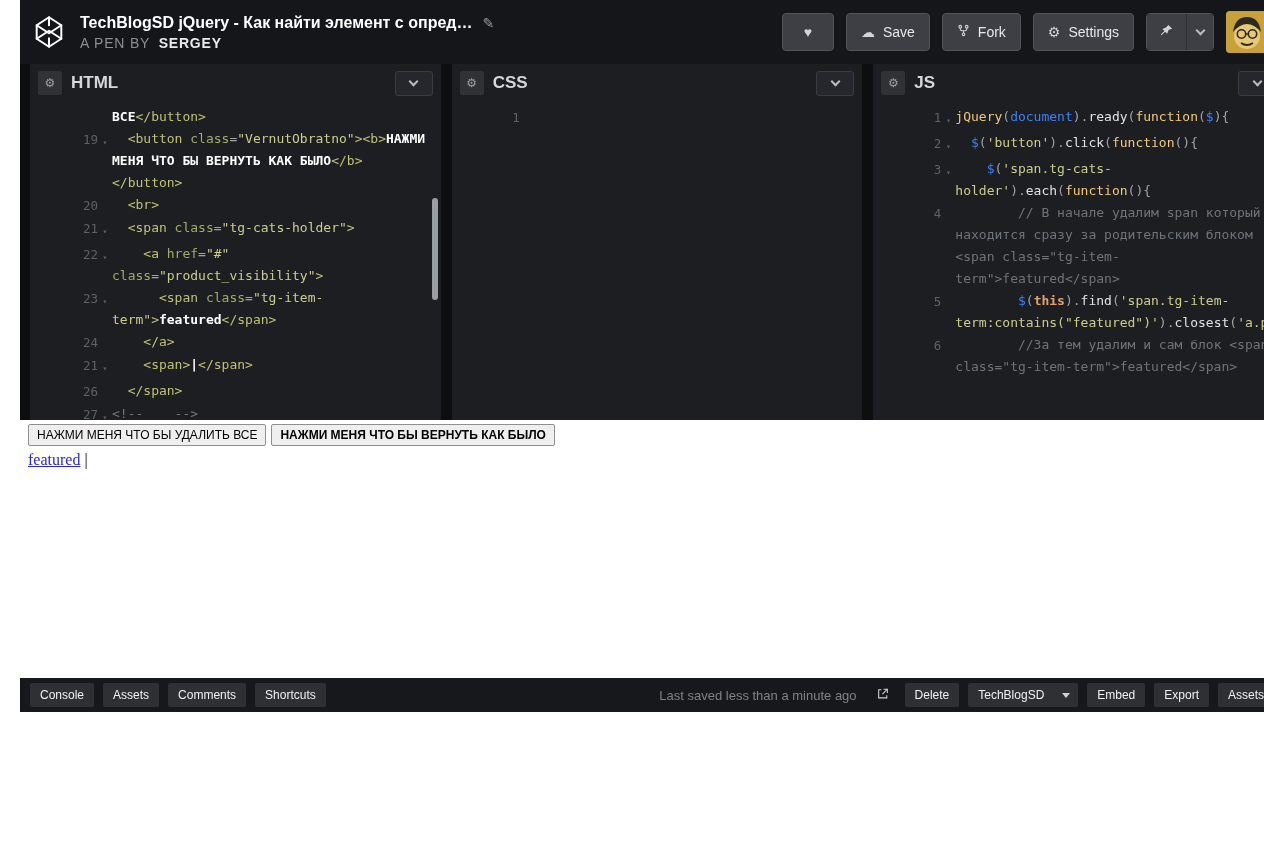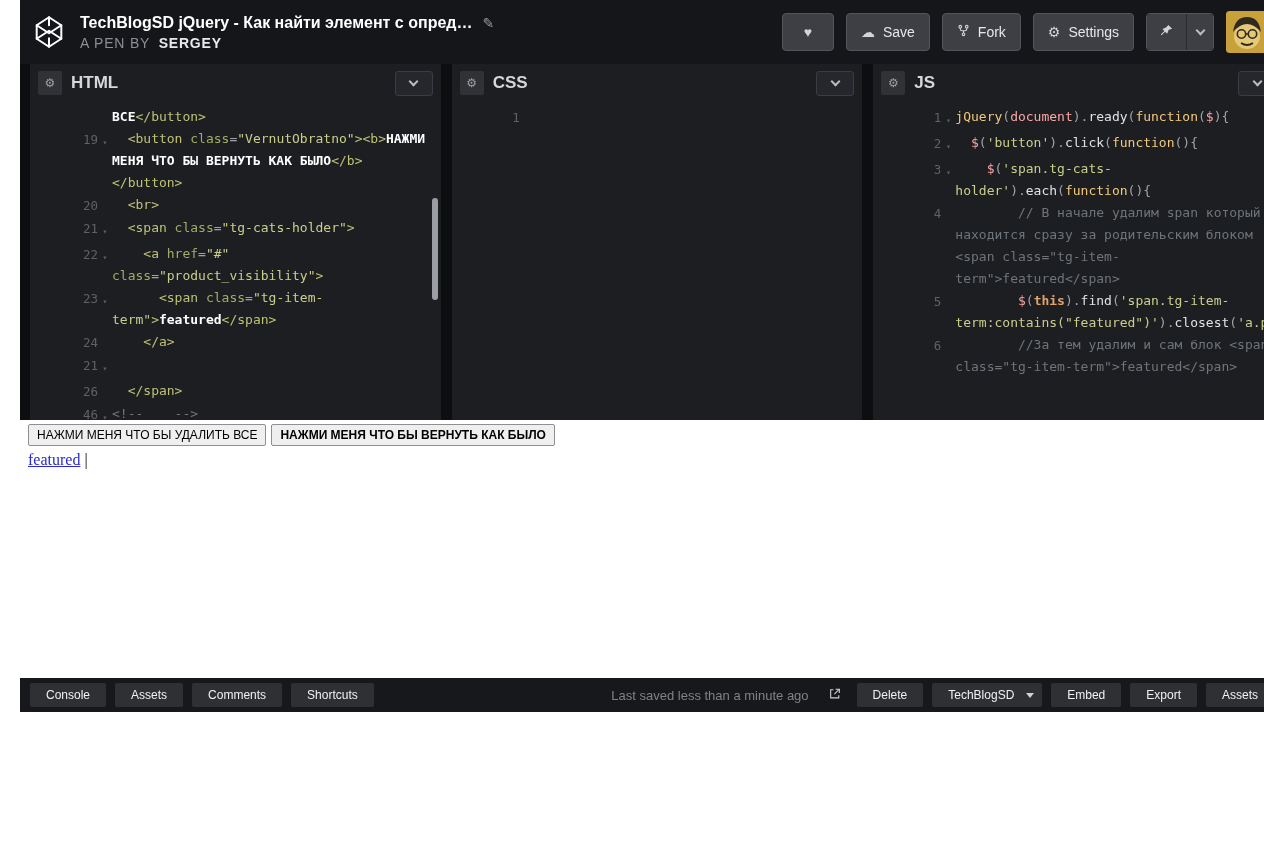--- a/index.html
+++ b/index.html
@@ -54,39 +54,39 @@
   .thumb.js-thumb { top:2px; height:84px; }
 
   .tk-pln { color:#c8cacd; }
   .tk-bold { color:#ffffff; font-weight:bold; }
   .tk-tag { color:#bdc275; }
   .tk-attr { color:#9eae66; }
   .tk-str { color:#cace8c; }
   .tk-pun { color:#9fa3a8; }
   .tk-com { color:#6e747a; }
   .tk-kw { color:#f2c97c; }
-  .tk-var { color:#fca5a5; }
+  .tk-var { color:#3b82f6; }
   .tk-kw2 { color:#e0a36a; font-weight:bold; }
   .tk-fn { color:#dfe2e6; }
 
   
   .preview { flex:1; background:#fff; padding:4px 0 0 8px; }
   .btn-row { display:flex; gap:5px; }
   .pv-btn { font-family:"Liberation Sans",sans-serif; font-size:12px; color:#000;
             background:#efefef; border:1px solid #8f8f8f; border-radius:2px; padding:3px 8px; cursor:pointer; }
   .pv-btn.bold { font-weight:bold; }
   .link-row { margin-top:5px; font-family:"Liberation Serif",serif; font-size:16px; }
   .pv-link { color:#2a2acc; text-decoration:underline; cursor:pointer; }
   .pv-pipe { color:#000; margin-left:4px; }
 
   
   .footer { height:34px; flex:none; background:#17181b; display:flex; align-items:center;
             gap:9px; padding:0 10px; }
   .fbtn { background:#2e3034; border:none; border-radius:2px; color:#f0f1f2; font-size:12px;
-          font-family:"Liberation Sans",sans-serif; padding:5px 16px; cursor:pointer;
+          font-family:"Liberation Sans",sans-serif; padding:5px 10px; cursor:pointer;
           display:flex; align-items:center; gap:7px; }
   .status { margin-left:auto; color:#7f8287; font-size:13px; margin-right:4px; }
   .icon-btn { background:#17181b; border:none; padding:4px 6px; cursor:pointer;
               display:flex; align-items:center; }
   .caret { width:0; height:0; border-left:4px solid transparent; border-right:4px solid transparent;
            border-top:5px solid #cfd1d4; }
   .fbtn.collections { padding-right:8px; min-width:110px; justify-content:space-between; }
 </style>
 </head>
 <body>
@@ -201,28 +201,29 @@
             <span class="code-text"><span class="tk-pln">      </span><span class="tk-tag">&lt;span</span><span class="tk-attr"> class</span><span class="tk-pun">=</span><span class="tk-str">"tg-item-term"</span><span class="tk-tag">&gt;</span><span class="tk-bold">featured</span><span class="tk-tag">&lt;/span&gt;</span></span>
           </div>
           <div class="code-row">
             <span class="ln">24</span>
             <span class="fold"></span>
             <span class="code-text"><span class="tk-pln">    </span><span class="tk-tag">&lt;/a&gt;</span></span>
           </div>
           <div class="code-row">
             <span class="ln">21</span>
             <span class="fold">▾</span>
+            <span class="code-text"><span class="tk-pln">    </span><span class="tk-tag">&lt;span&gt;</span><span class="tk-bold">|</span><span class="tk-tag">&lt;/span&gt;</span></span>
           </div>
           <div class="code-row">
             <span class="ln">26</span>
             <span class="fold"></span>
             <span class="code-text"><span class="tk-pln">  </span><span class="tk-tag">&lt;/span&gt;</span></span>
           </div>
           <div class="code-row">
-            <span class="ln">46</span>
+            <span class="ln">27</span>
             <span class="fold">▾</span>
             <span class="code-text"><span class="tk-com">&lt;!--    --&gt;</span></span>
           </div>
           <div class="code-row">
             <span class="ln">28</span>
             <span class="fold"></span>
             <span class="code-text"><span class="tk-tag">&lt;/body&gt;</span></span>
           </div>
           <div class="code-row">
             <span class="ln">29</span>

